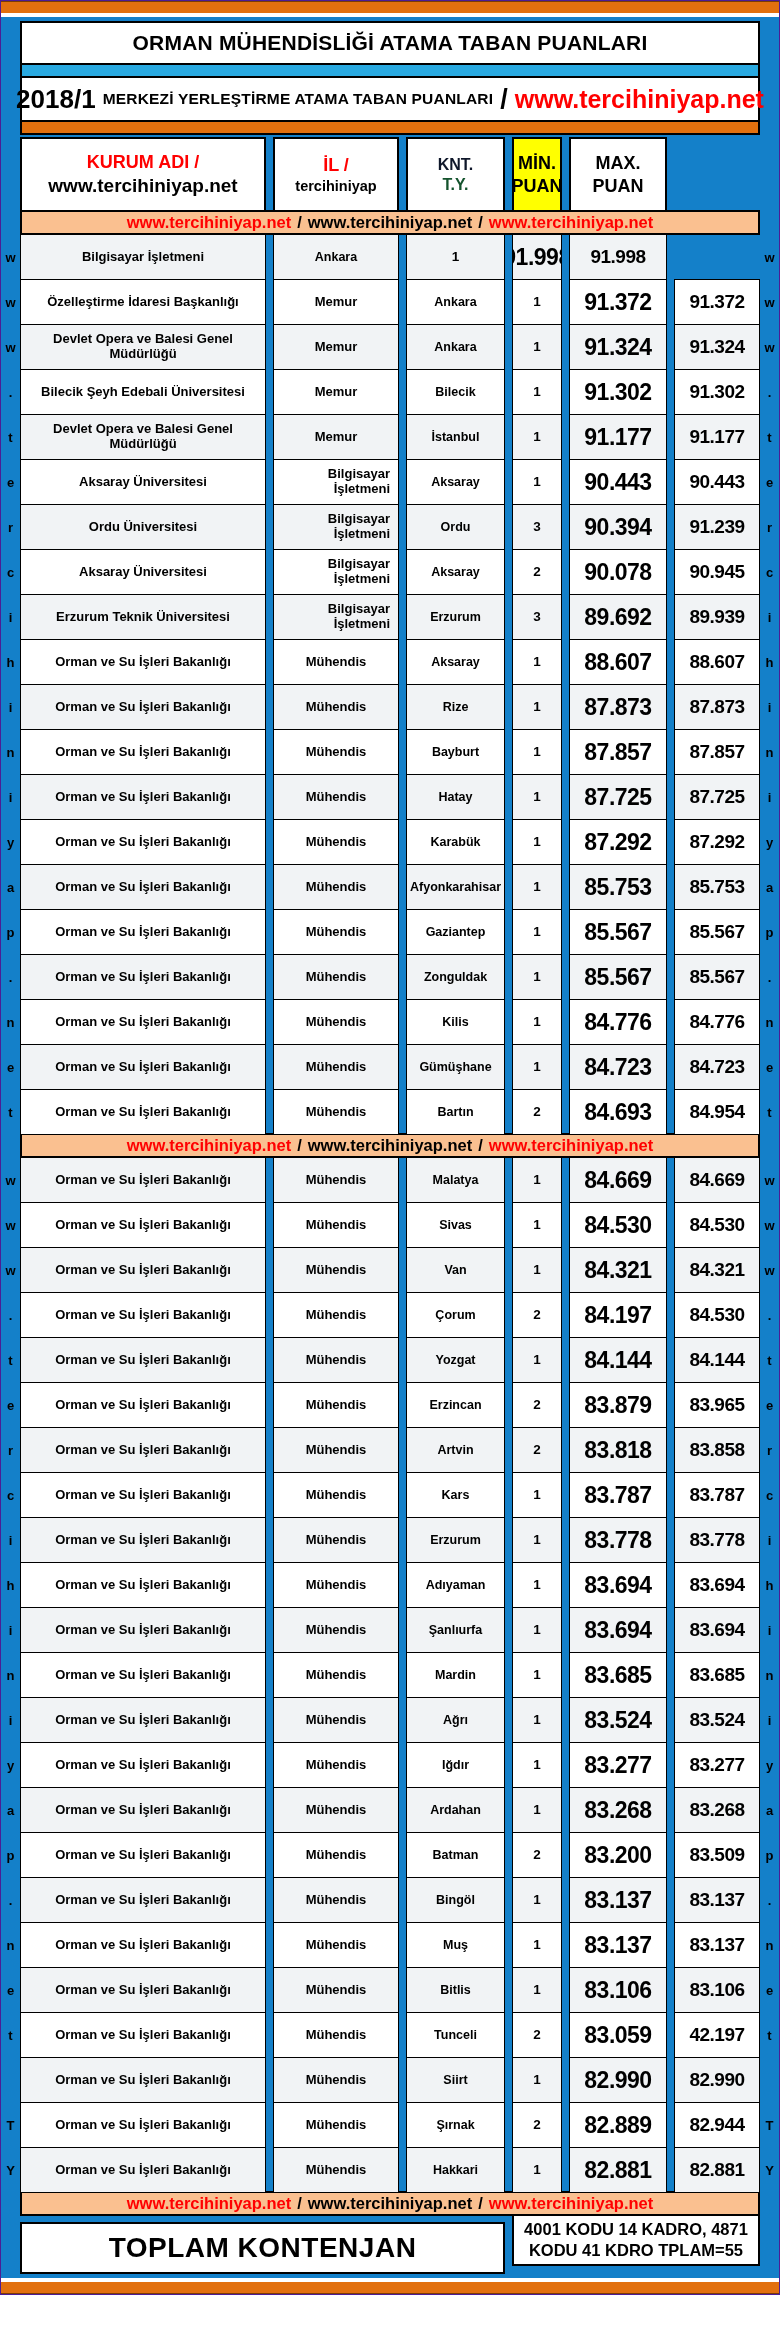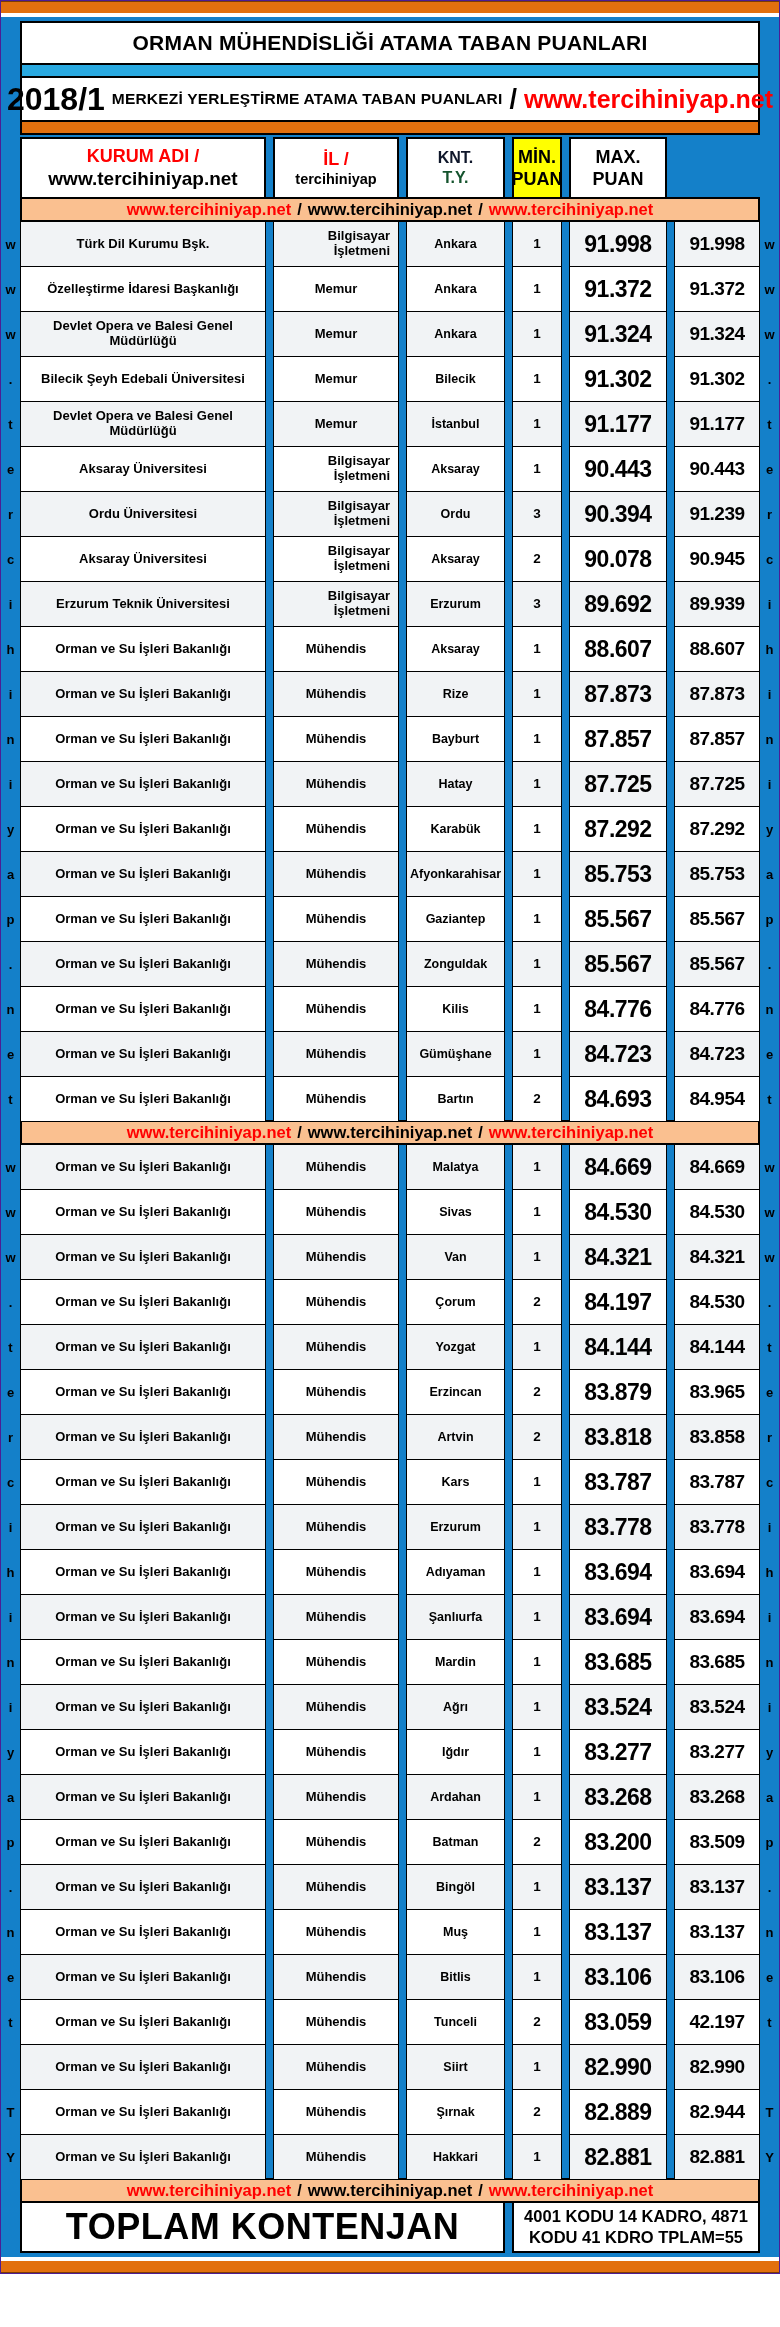--- a/index.html
+++ b/index.html
@@ -17,31 +17,31 @@
   .titlebar {
     background:#fff; border:2px solid #000; height:44px;
     display:flex; align-items:center; justify-content:center;
     font-size:21px; letter-spacing:0.2px;
   }
   .cyanstrip { height:13px; background:#29A9E0; border:2px solid #000; border-top:none; }
   .subtitlebar {
     background:#fff; border:2px solid #000; border-top:none; height:44px;
     display:flex; align-items:center; justify-content:center; white-space:nowrap;
   }
-  .subtitlebar .year { font-size:32px; margin-right:7px; }
+  .subtitlebar .year { font-size:26px; margin-right:7px; }
   .subtitlebar .sub-text { font-size:15.5px; letter-spacing:0.2px; }
   .subtitlebar .big-slash { font-size:27px; margin:0 7px; font-weight:bold; }
   .subtitlebar .sub-site { font-size:25px; color:#FF0000; }
   .orangestrip { height:13px; background:#E2700E; border:2px solid #000; border-top:none; }
 
   .grid6 { display:grid; grid-template-columns:246px 126px 99px 50px 98px 86px; column-gap:7px; }
 
   .header-row { margin-top:2px; }
   .hcell {
-    background:#fff; border:2px solid #000; height:62px;
+    background:#fff; border:2px solid #000; height:75px;
     display:flex; flex-direction:column; align-items:center; justify-content:center;
     text-align:center; line-height:1.25;
   }
   .hcell .l1, .hcell .l2 { display:block; }
   .h-kurum .l1 { color:#FF0000; font-size:18px; }
   .h-kurum .l2 { color:#000; font-size:19px; }
   .h-unvan .l1 { color:#000; font-size:18px; }
   .h-unvan .l2 { color:#FF0000; font-size:15px; }
   .h-il .l1 { color:#FF0000; font-size:18px; }
   .h-il .l2 { color:#000; font-size:14.5px; }
@@ -77,21 +77,21 @@
     position:absolute; top:0; bottom:0; width:19px;
     display:flex; align-items:center; justify-content:center;
     font-size:13px; color:#000; font-weight:bold;
   }
   .side-left  { left:-19px; }
   .side-right { right:-19px; }
 
   .footer-row { margin-top:-2px; }
   .fcell { background:#fff; border:2px solid #000; height:52px;
     display:flex; flex-direction:column; align-items:center; justify-content:center; text-align:center; }
-  .f-left  { grid-column:1 / 4; font-size:36px; letter-spacing:0.5px; }
+  .f-left  { grid-column:1 / 4; font-size:28px; letter-spacing:0.5px;margin-top:8px; }
   .f-right { grid-column:4 / 7; font-size:16.5px; line-height:1.3; }
 </style>
 </head>
 <body>
 
 <div class="page">
   <div class="bar-orange bar-top"></div>
 
   <div class="frame">
 
@@ -133,21 +133,20 @@
       <span class="u-red">www.tercihiniyap.net</span>
       <span class="b-slash">/</span>
       <span class="u-black">www.tercihiniyap.net</span>
       <span class="b-slash">/</span>
       <span class="u-red">www.tercihiniyap.net</span>
     </div>
 
     <div class="sec">
         <div class="grid6 row">
     <span class="side-letter side-left">w</span>
-    <div class="cell c-kurum">Türk Dil Kurumu Bşk.</div>
     <div class="cell c-unvan">Bilgisayar İşletmeni</div>
     <div class="cell c-il">Ankara</div>
     <div class="cell c-knt">1</div>
     <div class="cell c-min">91.998</div>
     <div class="cell c-max">91.998</div>
     <span class="side-letter side-right">w</span>
   </div>
         <div class="grid6 row">
     <span class="side-letter side-left">w</span>
     <div class="cell c-kurum">Özelleştirme İdaresi Başkanlığı</div>

